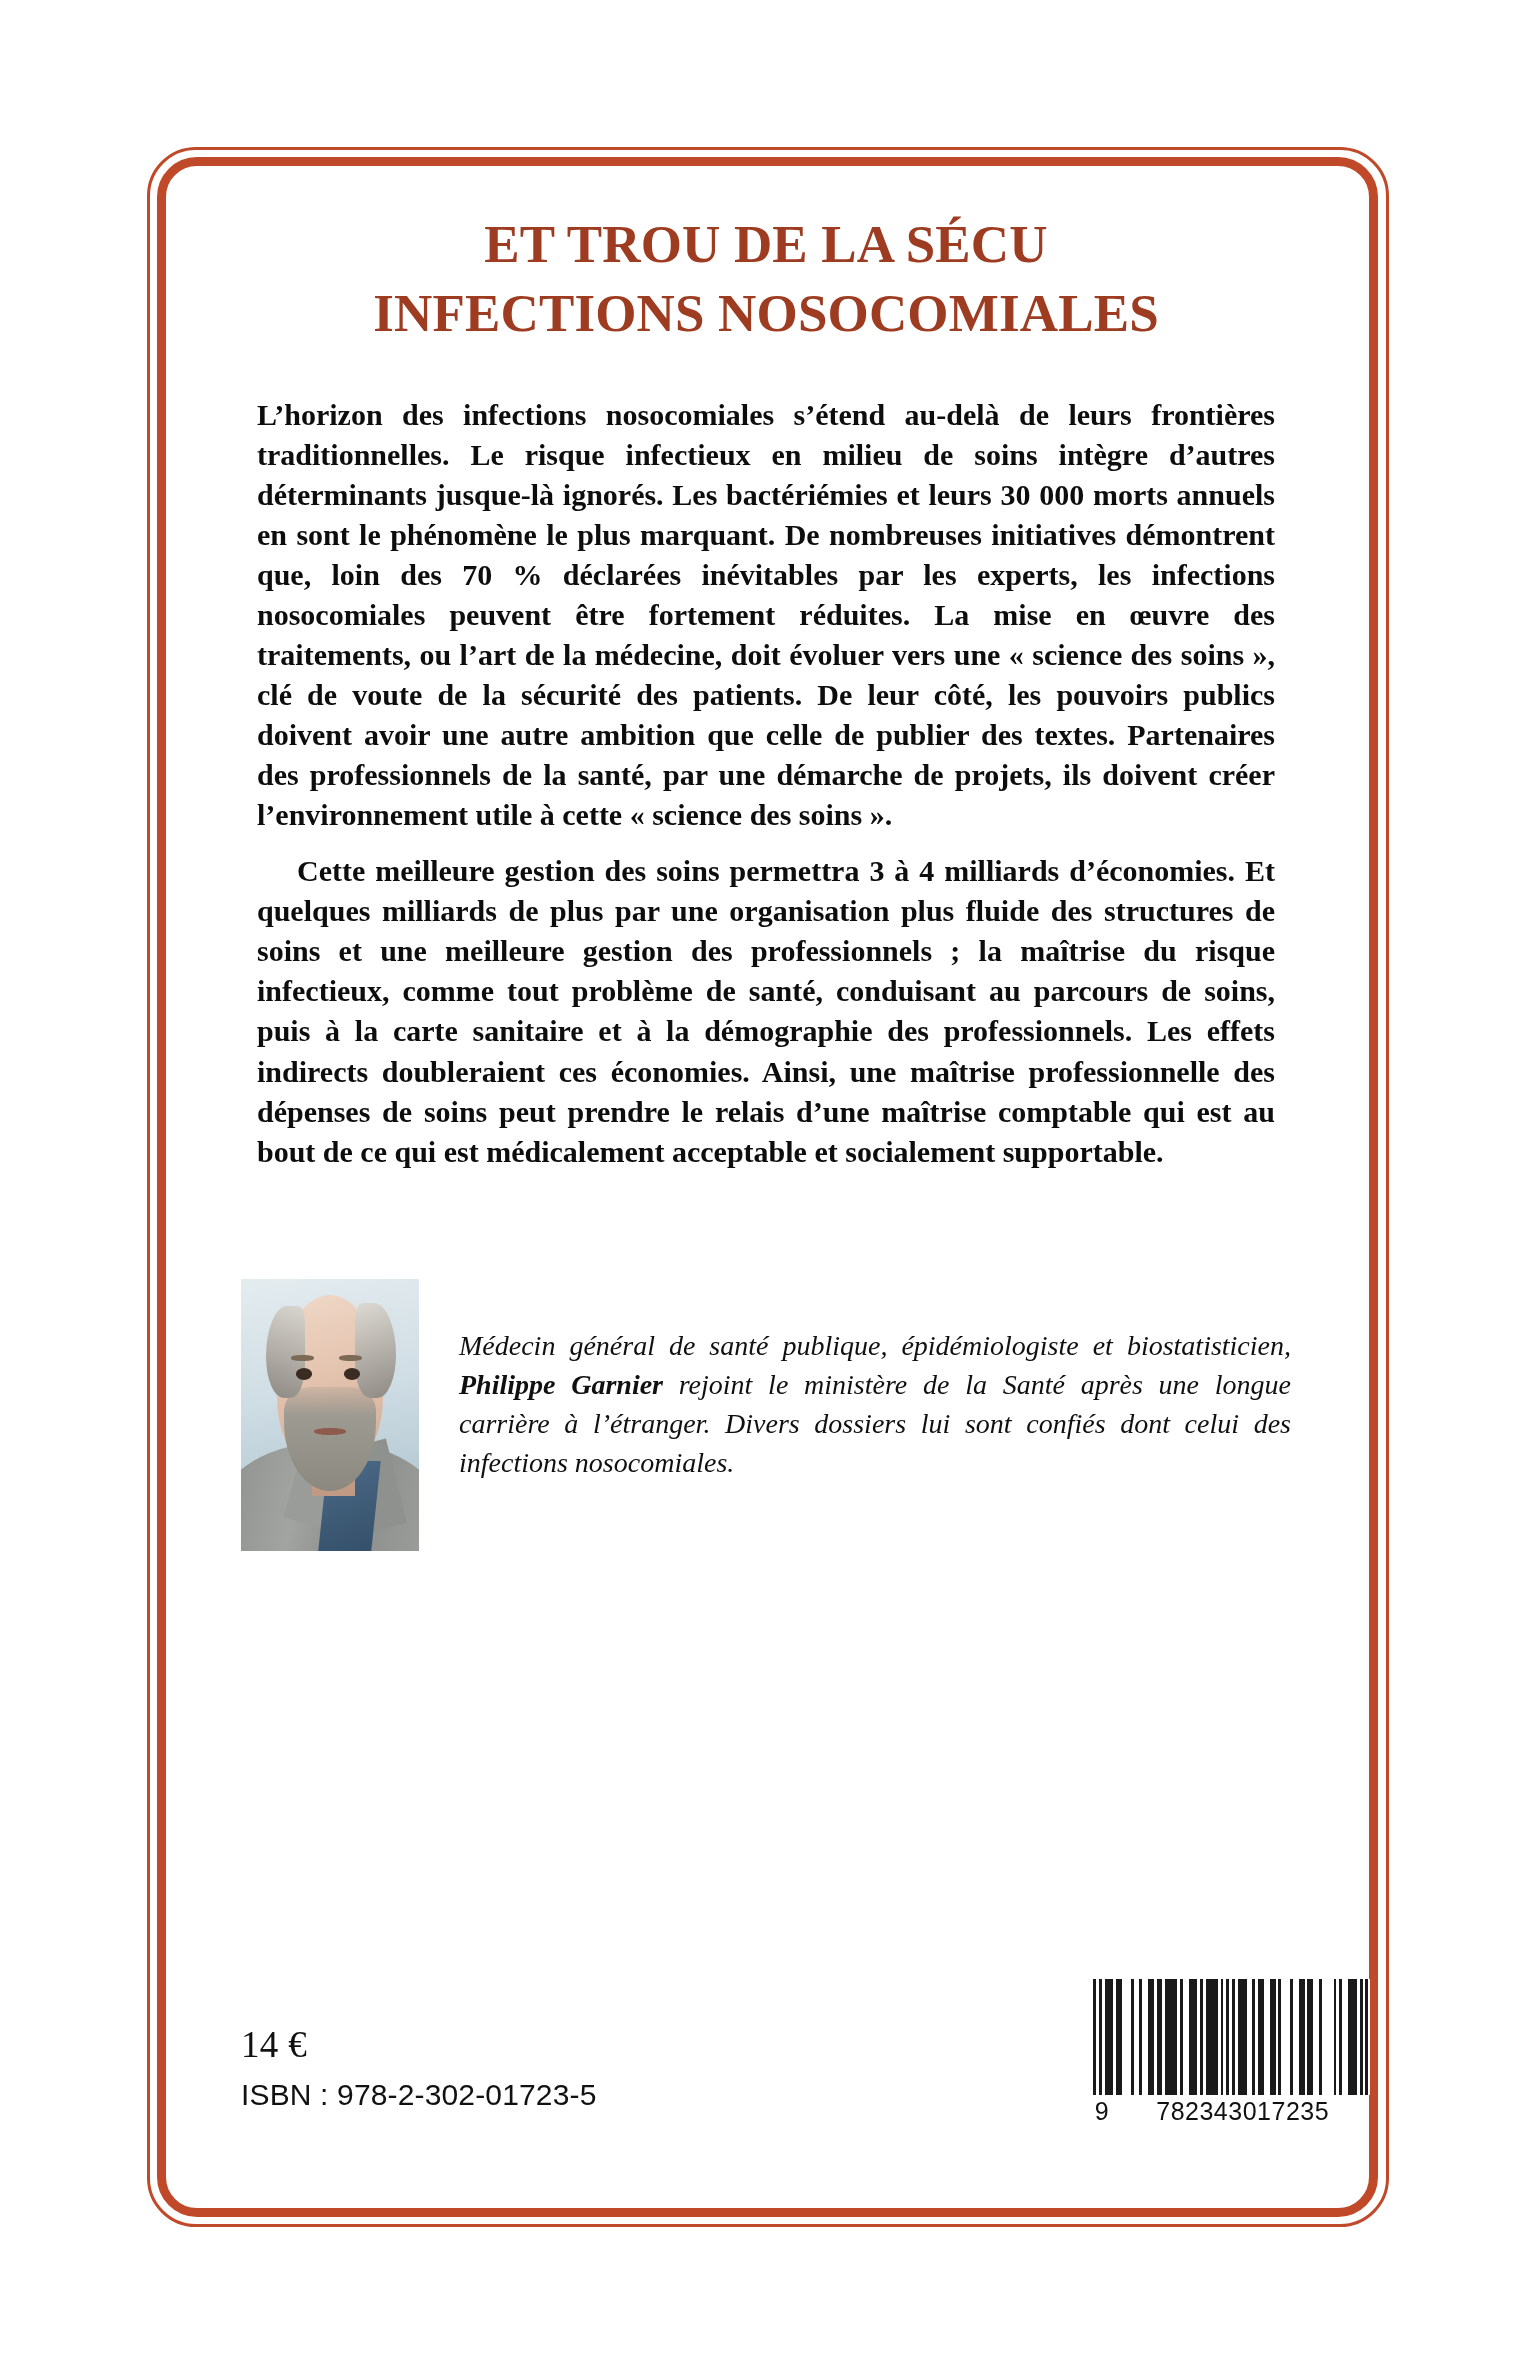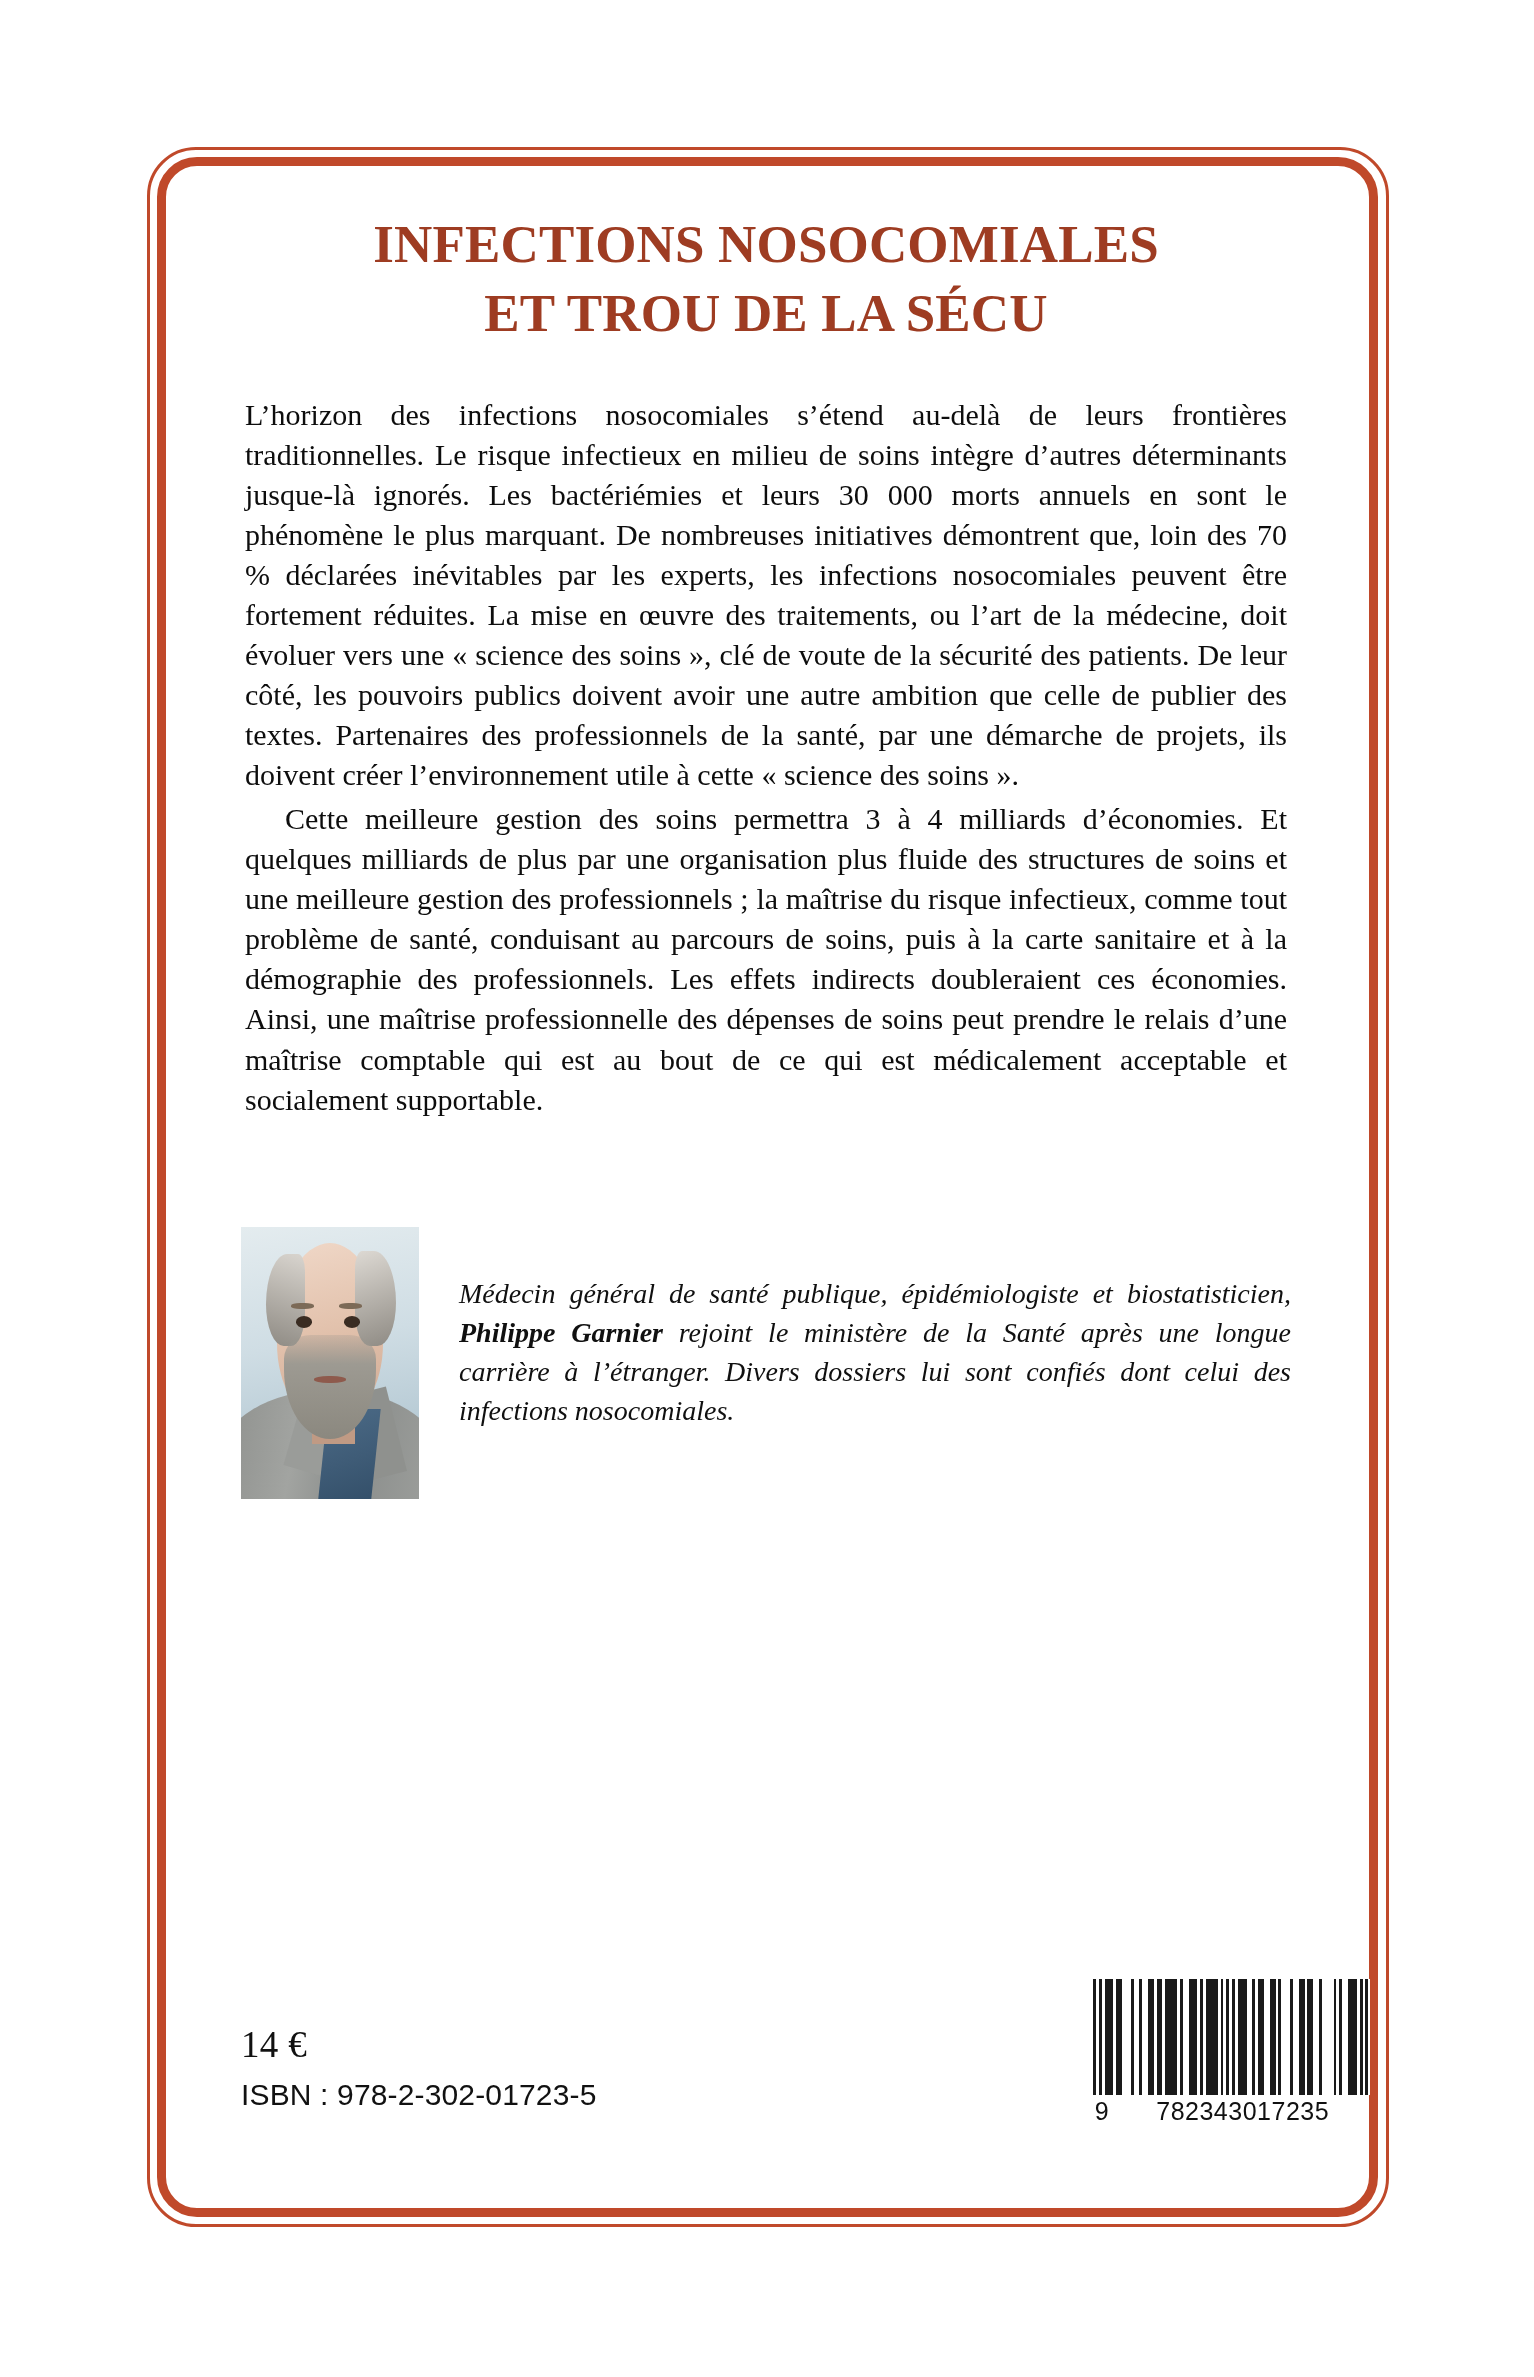--- a/index.html
+++ b/index.html
@@ -66,22 +66,23 @@
   
   .body-text {
     color: #0d0d0d;
     font-size: 30px;
     line-height: 1.335;
     text-align: justify;
     text-justify: inter-word;
     font-family: "Liberation Serif", serif;
   }
   .body-text p {
-    margin: 4px;
+    margin: 16px;
     text-indent: 40px;
+    font-weight: bold;
   }
   .body-text p.first {
     text-indent: 0;
   }
 
   
   .bio {
     display: flex;
     align-items: flex-start;
     margin-top: 107px;
@@ -278,22 +279,22 @@
 </style>
 </head>
 <body>
 
 <div class="frame-outer"></div>
 <div class="frame-inner"></div>
 
 <div class="content">
 
   <div class="title-block">
+    <span class="title-line">ET TROU DE LA SÉCU</span>
     <span class="title-line">INFECTIONS NOSOCOMIALES</span>
-    <span class="title-line">ET TROU DE LA SÉCU</span>
   </div>
 
   <div class="body-text">
     <p class="first">L’horizon des infections nosocomiales s’étend au-delà de leurs frontières traditionnelles. Le risque infectieux en milieu de soins intègre d’autres déterminants jusque-là ignorés. Les bactériémies et leurs 30 000 morts annuels en sont le phénomène le plus marquant. De nombreuses initiatives démontrent que, loin des 70 % déclarées inévitables par les experts, les infections nosocomiales peuvent être fortement réduites. La mise en œuvre des traitements, ou l’art de la médecine, doit évoluer vers une « science des soins », clé de voute de la sécurité des patients. De leur côté, les pouvoirs publics doivent avoir une autre ambition que celle de publier des textes. Partenaires des professionnels de la santé, par une démarche de projets, ils doivent créer l’environnement utile à cette « science des soins ».</p>
     <p>Cette meilleure gestion des soins permettra 3 à 4 milliards d’économies. Et quelques milliards de plus par une organisation plus fluide des structures de soins et une meilleure gestion des professionnels ; la maîtrise du risque infectieux, comme tout problème de santé, conduisant au parcours de soins, puis à la carte sanitaire et à la démographie des professionnels. Les effets indirects doubleraient ces économies. Ainsi, une maîtrise professionnelle des dépenses de soins peut prendre le relais d’une maîtrise comptable qui est au bout de ce qui est médicalement acceptable et socialement supportable.</p>
   </div>
 
   <div class="bio">
     <div class="photo">
       <div class="ph-shoulders"></div>

